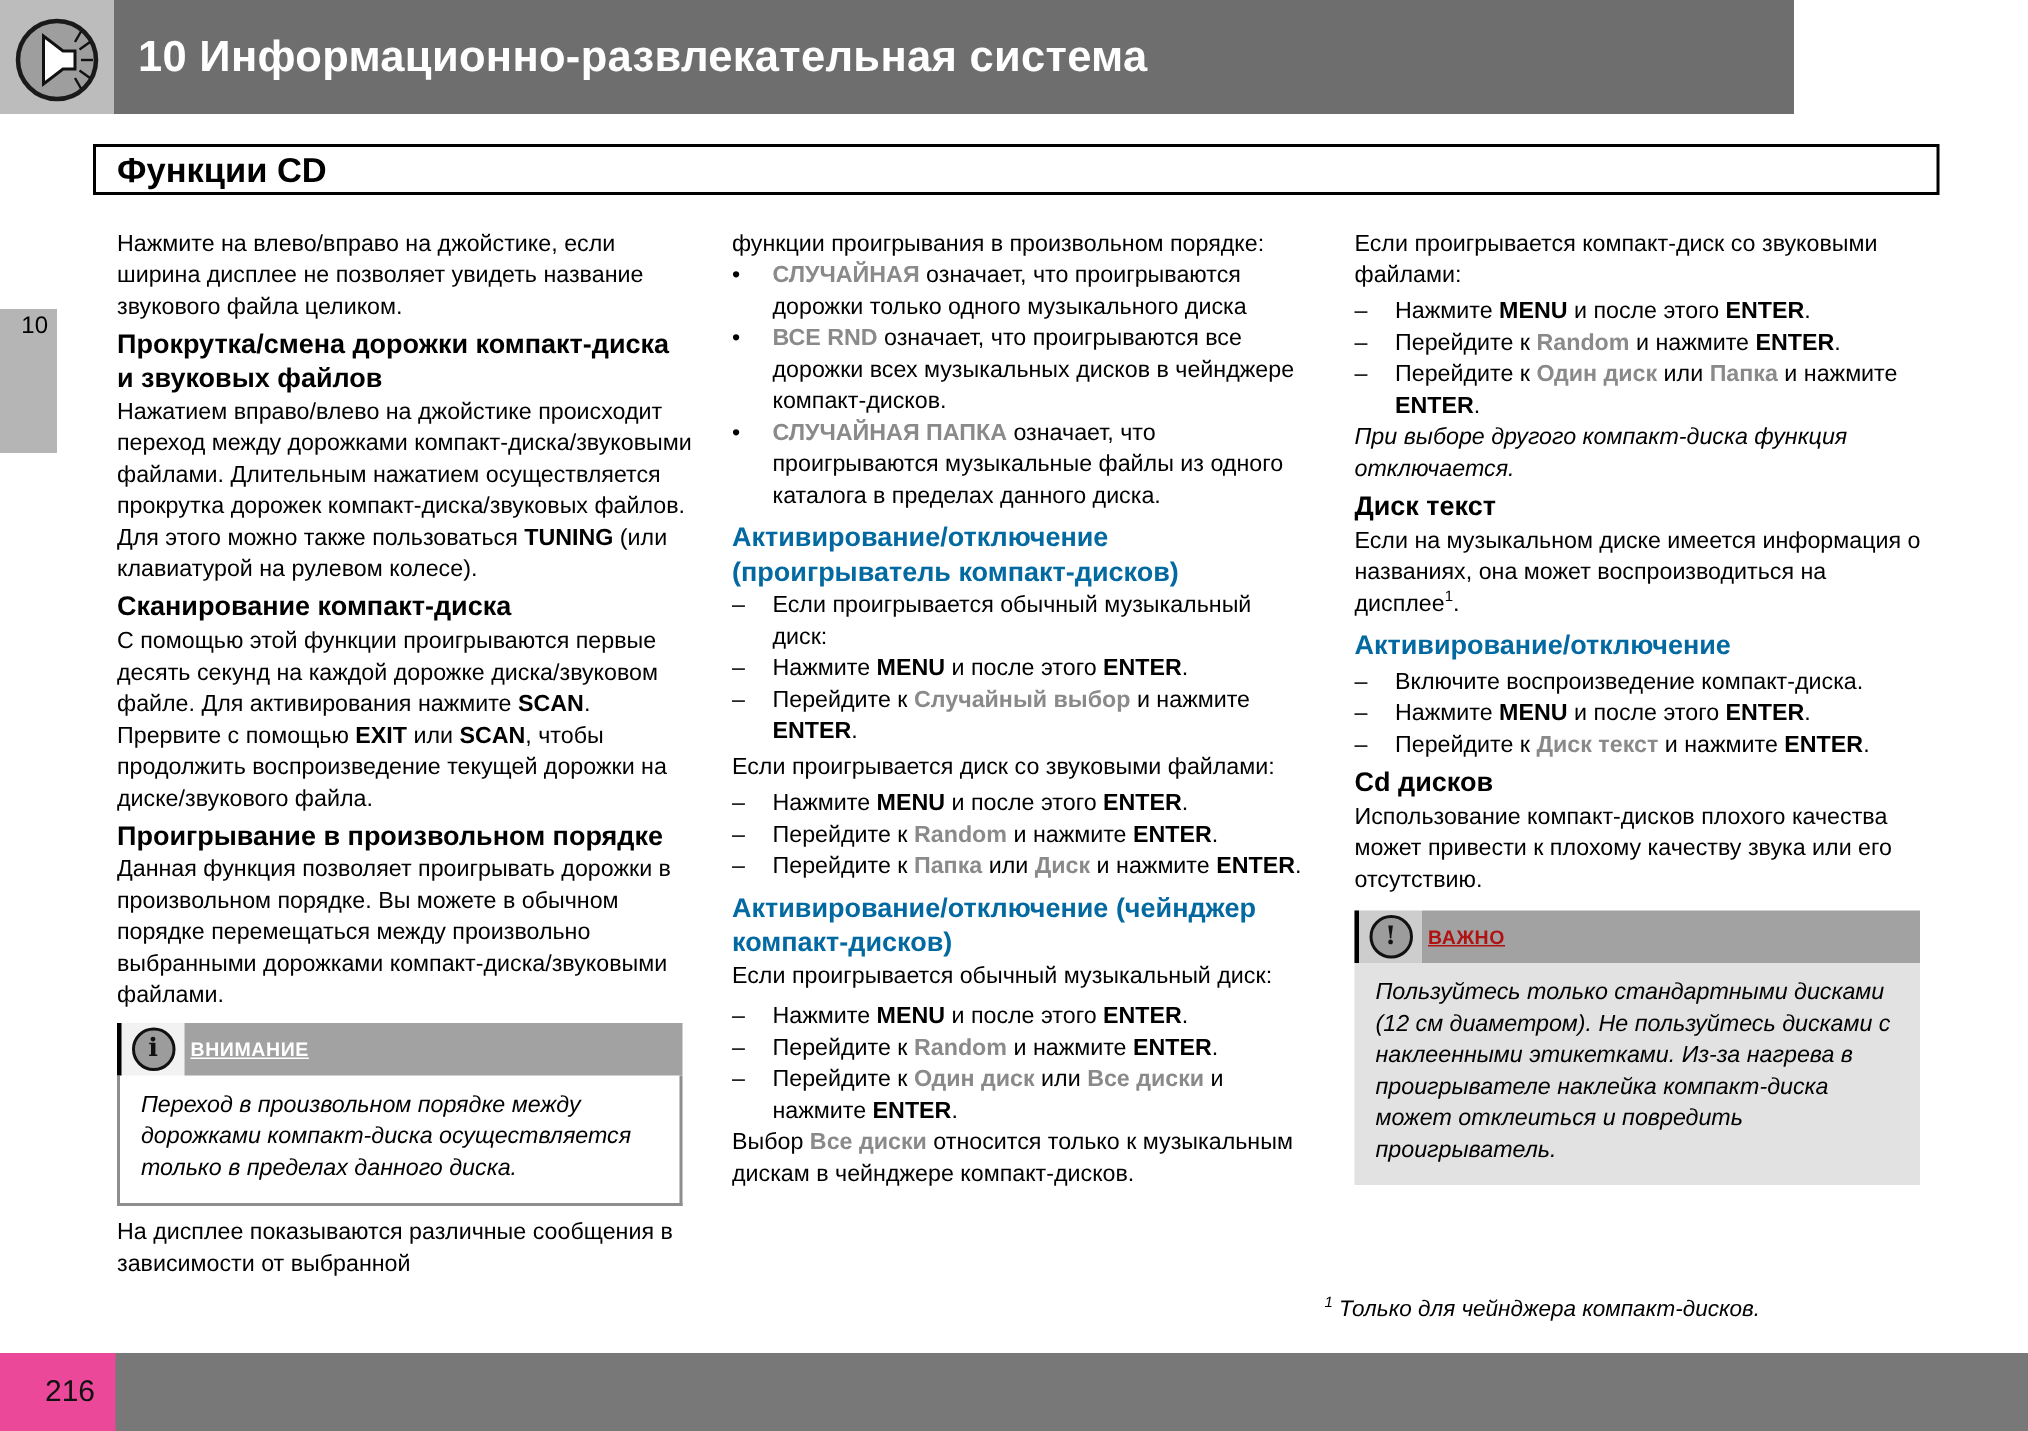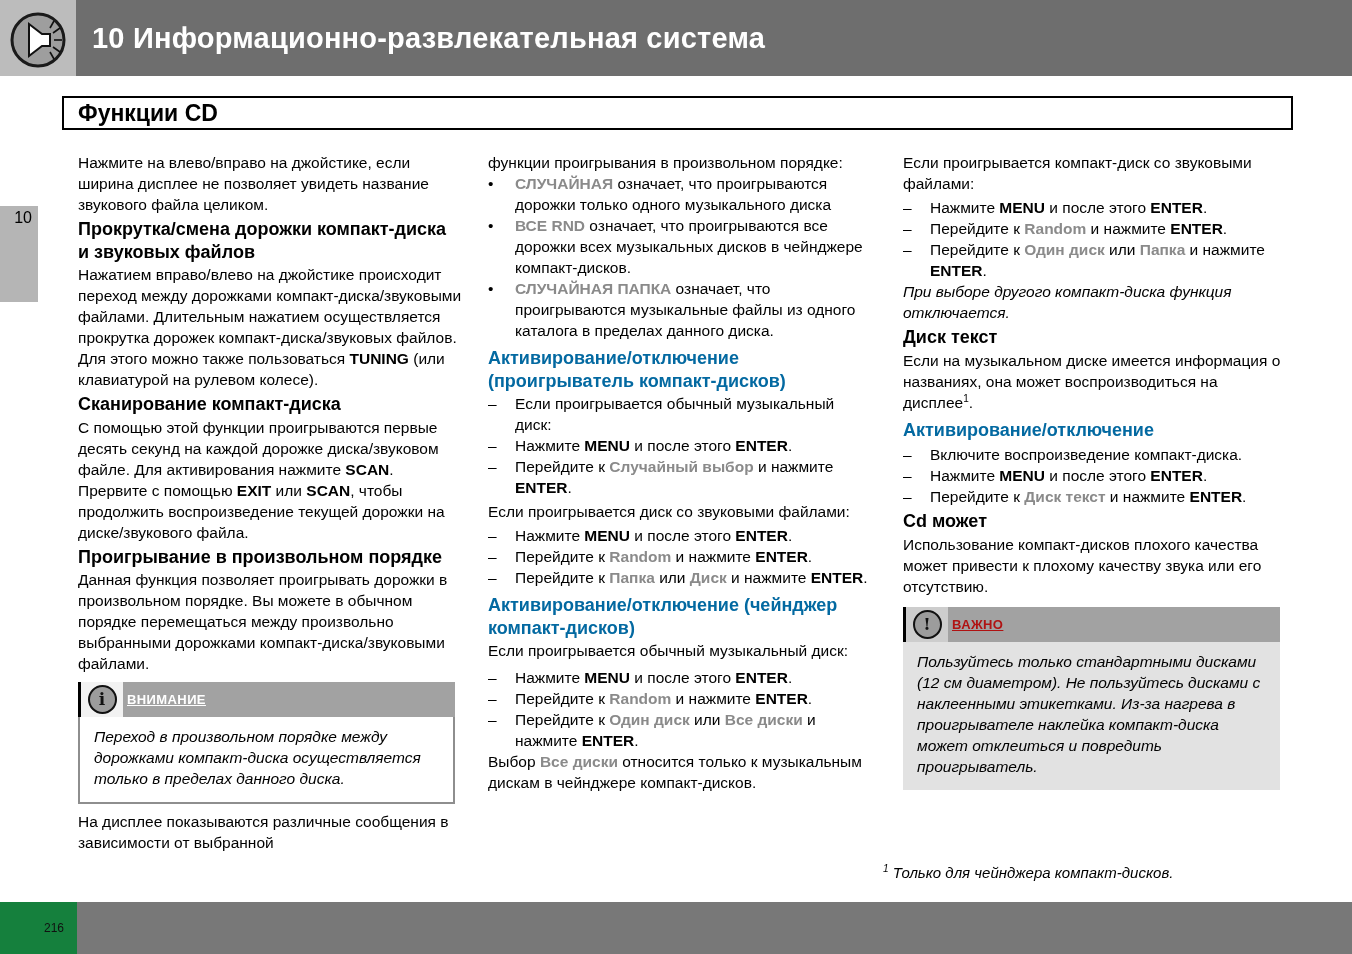--- a/index.html
+++ b/index.html
@@ -1,20 +1,20 @@
 <!DOCTYPE html>
 <html lang="ru"><head>
 <meta charset="utf-8">
 <style>
   html,body{margin:0;padding:0;background:#ffffff;}
   .page{position:relative;width:1352px;height:954px;background:#ffffff;overflow:hidden;
         font-family:"Liberation Sans", sans-serif;color:#000;}
 
   
-  .hdr{position:absolute;top:0;left:0;width:1352px;height:76px;display:flex;}
+  .hdr{position:absolute;top:0;left:0;width:1196px;height:76px;display:flex;}
   .hdr-icon{width:76px;height:76px;background:#bcbcbc;display:flex;align-items:center;justify-content:center;}
   .hdr-bar{flex:1;background:#6e6e6e;color:#ffffff;display:flex;align-items:center;
            padding-left:16px;font-size:29px;font-weight:700;letter-spacing:.2px;}
 
   
   .section-box{position:absolute;left:62px;top:96px;width:1213px;height:30px;
                border:2px solid #000;background:#fff;display:flex;align-items:center;
                padding-left:14px;font-size:23px;font-weight:700;}
 
   
@@ -48,23 +48,23 @@
   .co-bar.red{color:#b01212;}
   .co-body{padding:9px 10px 13px 14px;font-size:15.5px;line-height:21px;font-style:italic;}
   .co-body.bordered{border:2px solid #8e8e8e;border-top:none;background:#fff;}
   .co-body.gray{background:#e2e2e2;}
 
   
   .footnote{position:absolute;left:883px;top:863px;font-size:15px;line-height:20px;font-style:italic;}
 
   
   .footer-bar{position:absolute;left:0;top:902px;width:1352px;height:52px;background:#787878;}
-  .page-cell{position:absolute;left:0;top:902px;width:77px;height:52px;background:#15803d;
-             display:flex;align-items:center;padding-left:44px;box-sizing:border-box;
-             font-size:12px;color:#111;}
+  .page-cell{position:absolute;left:0;top:902px;width:77px;height:52px;background:#ec4899;
+             display:flex;align-items:center;padding-left:30px;box-sizing:border-box;
+             font-size:20px;color:#111;}
 </style>
 </head>
 <body>
 
 <div class="page">
 
   <div class="hdr">
     <div class="hdr-icon">
       <svg width="76" height="76" viewBox="0 0 76 76" aria-hidden="true">
         <circle cx="38" cy="40" r="26" fill="#9e9e9e" stroke="#1a1a1a" stroke-width="3"></circle>
@@ -200,21 +200,21 @@
           </div>
           <div class="li">
             <span class="mk">–</span>
             <div class="tx">Нажмите <span class="seg-b">MENU</span> и после этого <span class="seg-b">ENTER</span>.</div>
           </div>
           <div class="li">
             <span class="mk">–</span>
             <div class="tx">Перейдите к <span class="seg-g">Диск текст</span> и нажмите <span class="seg-b">ENTER</span>.</div>
           </div>
         </div>
-        <h3 class="bh">Cd может</h3>
+        <h3 class="bh">Cd дисков</h3>
         <p class="para">Использование компакт-дисков плохого качества может привести к плохому качеству звука или его отсутствию.</p>
         <div class="callout" style="margin-top: 10px;">
           <div class="co-head">
             <div class="co-ic dim">
               <div class="co-circle">!</div>
             </div>
             <div class="co-bar red">ВАЖНО</div>
           </div>
           <div class="co-body gray">Пользуйтесь только стандартными дисками (12 см диаметром). Не пользуйтесь дисками с наклеенными этикетками. Из-за нагрева в проигрывателе наклейка компакт-диска может отклеиться и повредить проигрыватель.</div>
         </div>

